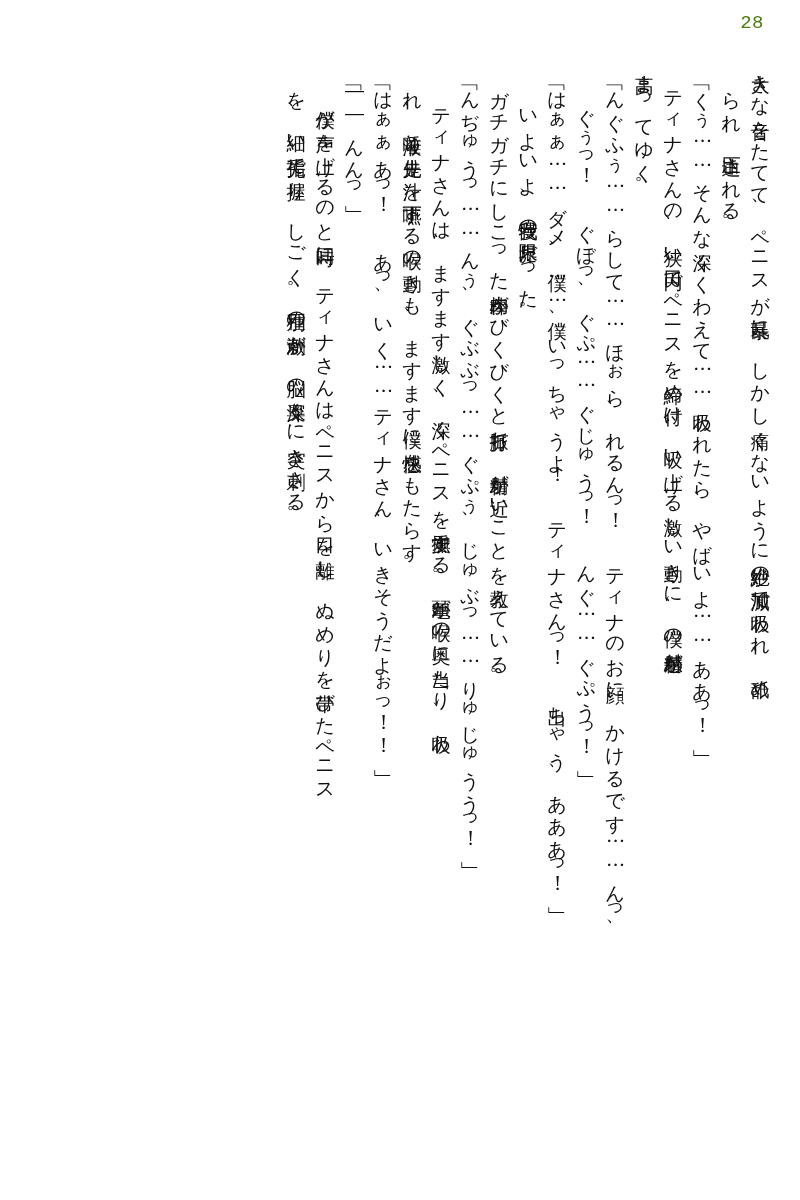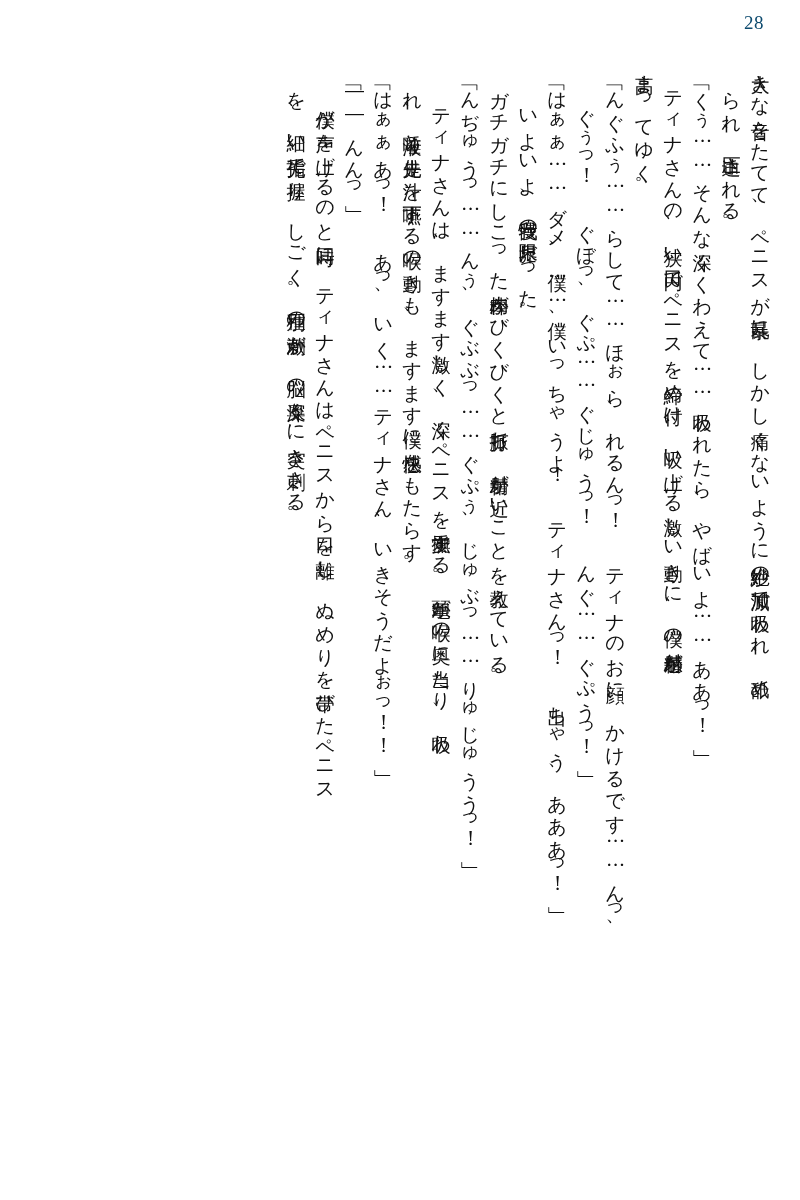--- a/index.html
+++ b/index.html
@@ -24,23 +24,23 @@
     height: 1200px;
     background: #ffffff;
   }
 
   
   #page-number {
     position: absolute;
     top: 12px;
     right: 36px;
     font-size: 19px;
-    font-family: Liberation Serif, serif;
+    font-family: Liberation Mono, monospace;
     letter-spacing: 0.5px;
-    color: #0c4a6e;
+    color: #4d7c0f;
   }
 
   
   #body-text {
     position: absolute;
     top: 60px;
     right: 30px;
     left: 34px;
     bottom: 26px;
     display: flex;

